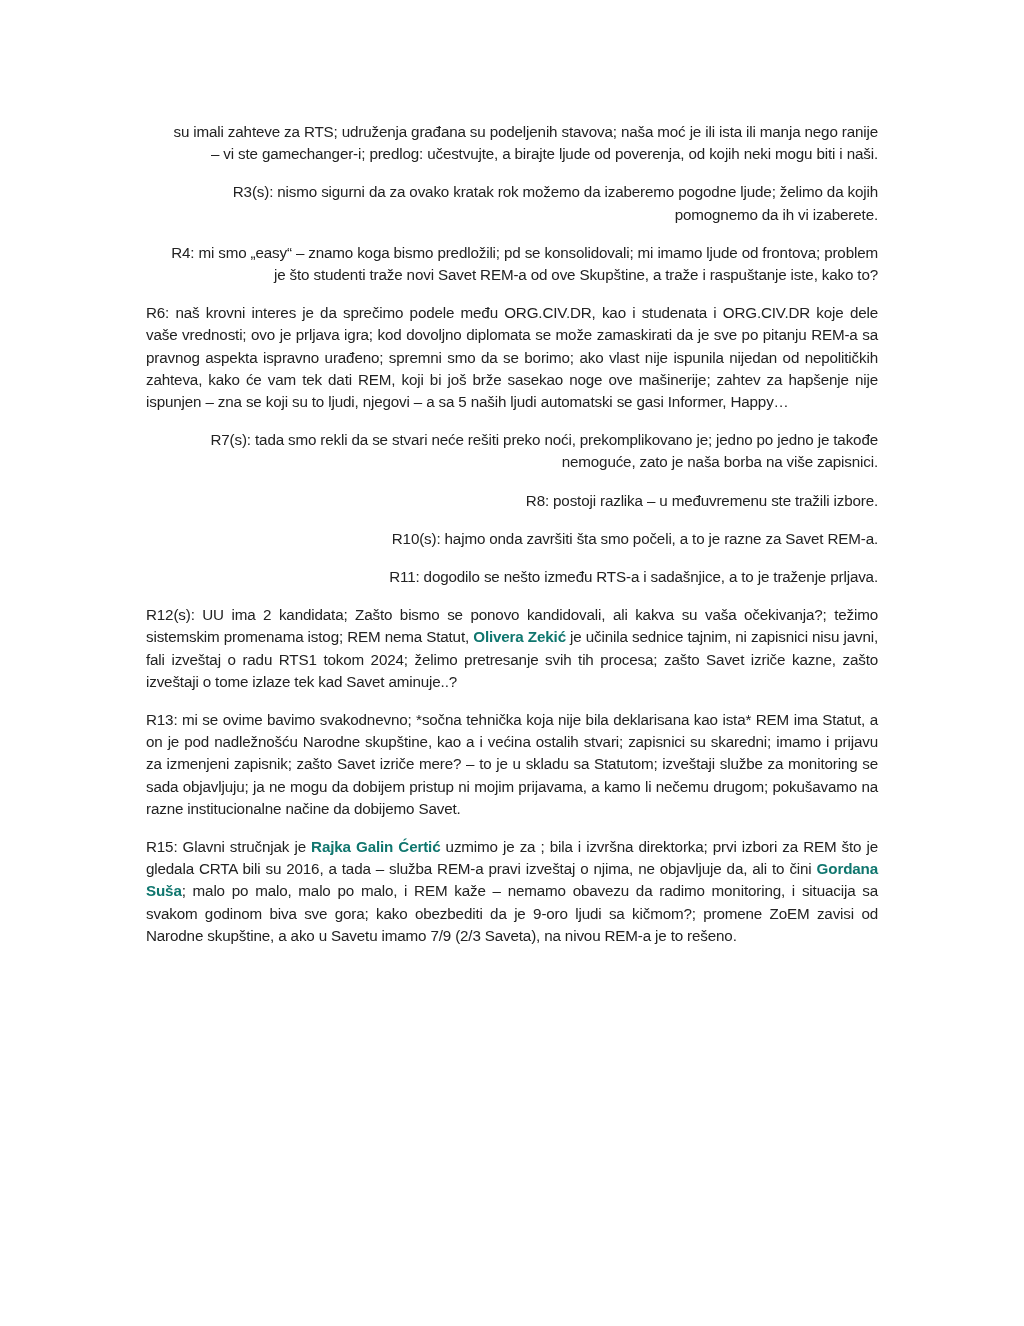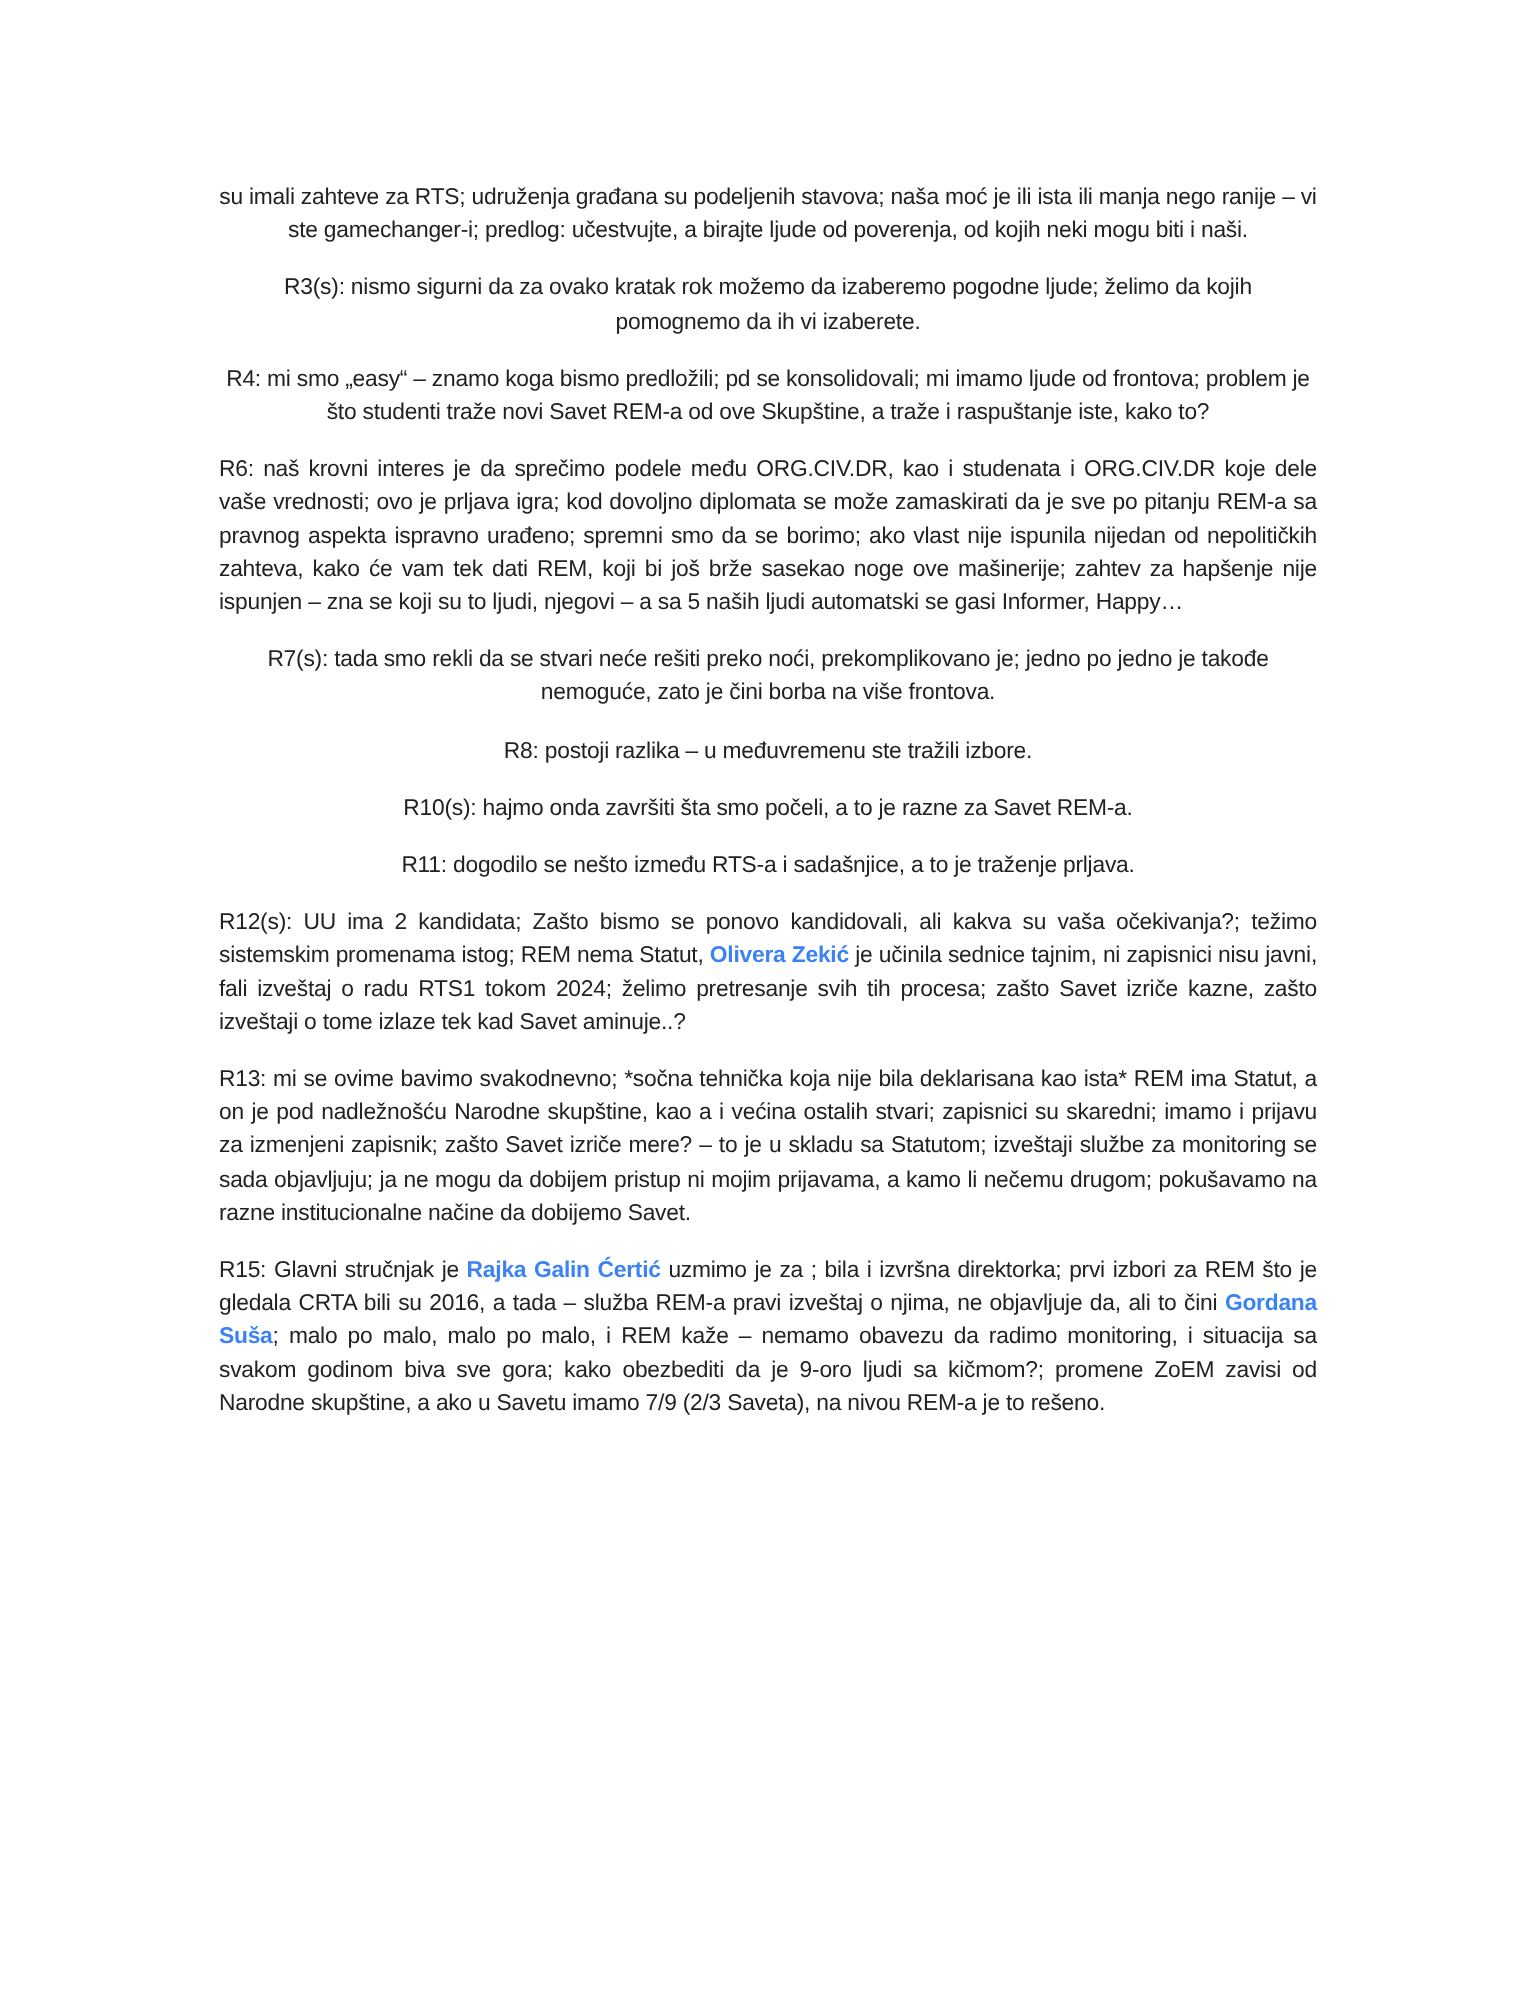--- a/index.html
+++ b/index.html
@@ -9,31 +9,31 @@
       left: 146px;
       top: 121px;
       width: 732px;
       font-family: "Liberation Sans", sans-serif;
       font-size: 15.2px;
       line-height: 22.2px;
       color: #222222;
       letter-spacing: -0.15px;
     }
     .para { margin: 0 0 16px 0; text-align: justify; }
-    .para.left { text-align: center; }
-    .para b { font-weight: bold; color: #3b82f6; }
+    .para.left { text-align: right; margin-left: 16px; }
+    .para b { font-weight: bold; color: #0f766e; }
   </style>
 </head>
 <body>
 
 <div class="page" id="page">
     <p class="para left"><span>su imali zahteve za RTS; udruženja građana su podeljenih stavova; naša moć je ili ista ili manja nego ranije – vi ste gamechanger-i; predlog: učestvujte, a birajte ljude od poverenja, od kojih neki mogu biti i naši.</span></p>
     <p class="para left"><span>R3(s): nismo sigurni da za ovako kratak rok možemo da izaberemo pogodne ljude; želimo da kojih pomognemo da ih vi izaberete.</span></p>
     <p class="para left"><span>R4: mi smo „easy“ – znamo koga bismo predložili; pd se konsolidovali; mi imamo ljude od frontova; problem je što studenti traže novi Savet REM-a od ove Skupštine, a traže i raspuštanje iste, kako to?</span></p>
     <p class="para"><span>R6: naš krovni interes je da sprečimo podele među ORG.CIV.DR, kao i studenata i ORG.CIV.DR koje dele vaše vrednosti; ovo je prljava igra; kod dovoljno diplomata se može zamaskirati da je sve po pitanju REM-a sa pravnog aspekta ispravno urađeno; spremni smo da se borimo; ako vlast nije ispunila nijedan od nepolitičkih zahteva, kako će vam tek dati REM, koji bi još brže sasekao noge ove mašinerije; zahtev za hapšenje nije ispunjen – zna se koji su to ljudi, njegovi – a sa 5 naših ljudi automatski se gasi Informer, Happy…</span></p>
-    <p class="para left"><span>R7(s): tada smo rekli da se stvari neće rešiti preko noći, prekomplikovano je; jedno po jedno je takođe nemoguće, zato je čini borba na više frontova.</span></p>
+    <p class="para left"><span>R7(s): tada smo rekli da se stvari neće rešiti preko noći, prekomplikovano je; jedno po jedno je takođe nemoguće, zato je naša borba na više zapisnici.</span></p>
     <p class="para left"><span>R8: postoji razlika – u međuvremenu ste tražili izbore.</span></p>
     <p class="para left"><span>R10(s): hajmo onda završiti šta smo počeli, a to je razne za Savet REM-a.</span></p>
     <p class="para left"><span>R11: dogodilo se nešto između RTS-a i sadašnjice, a to je traženje prljava.</span></p>
     <p class="para"><span>R12(s): UU ima 2 kandidata; Zašto bismo se ponovo kandidovali, ali kakva su vaša očekivanja?; težimo sistemskim promenama istog; REM nema Statut, </span><b>Olivera Zekić</b><span> je učinila sednice tajnim, ni zapisnici nisu javni, fali izveštaj o radu RTS1 tokom 2024; želimo pretresanje svih tih procesa; zašto Savet izriče kazne, zašto izveštaji o tome izlaze tek kad Savet aminuje..?</span></p>
     <p class="para"><span>R13: mi se ovime bavimo svakodnevno; *sočna tehnička koja nije bila deklarisana kao ista* REM ima Statut, a on je pod nadležnošću Narodne skupštine, kao a i većina ostalih stvari; zapisnici su skaredni; imamo i prijavu za izmenjeni zapisnik; zašto Savet izriče mere? – to je u skladu sa Statutom; izveštaji službe za monitoring se sada objavljuju; ja ne mogu da dobijem pristup ni mojim prijavama, a kamo li nečemu drugom; pokušavamo na razne institucionalne načine da dobijemo Savet.</span></p>
     <p class="para"><span>R15: Glavni stručnjak je </span><b>Rajka Galin Ćertić</b><span> uzmimo je za ; bila i izvršna direktorka; prvi izbori za REM što je gledala CRTA bili su 2016, a tada – služba REM-a pravi izveštaj o njima, ne objavljuje da, ali to čini </span><b>Gordana Suša</b><span>; malo po malo, malo po malo, i REM kaže – nemamo obavezu da radimo monitoring, i situacija sa svakom godinom biva sve gora; kako obezbediti da je 9-oro ljudi sa kičmom?; promene ZoEM zavisi od Narodne skupštine, a ako u Savetu imamo 7/9 (2/3 Saveta), na nivou REM-a je to rešeno.</span></p>
   </div>
 
 </body></html>

